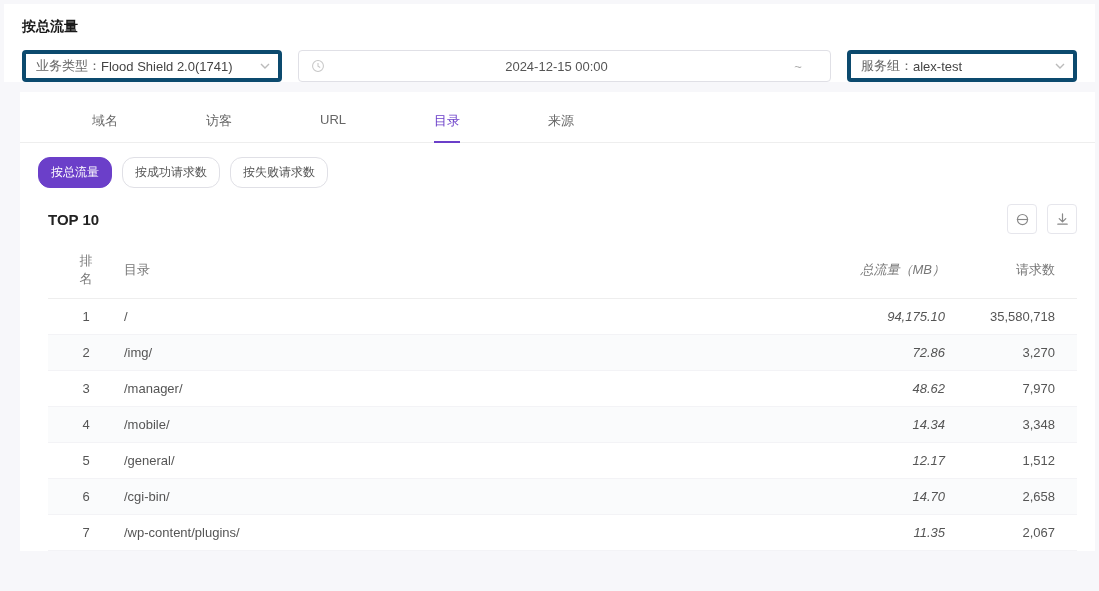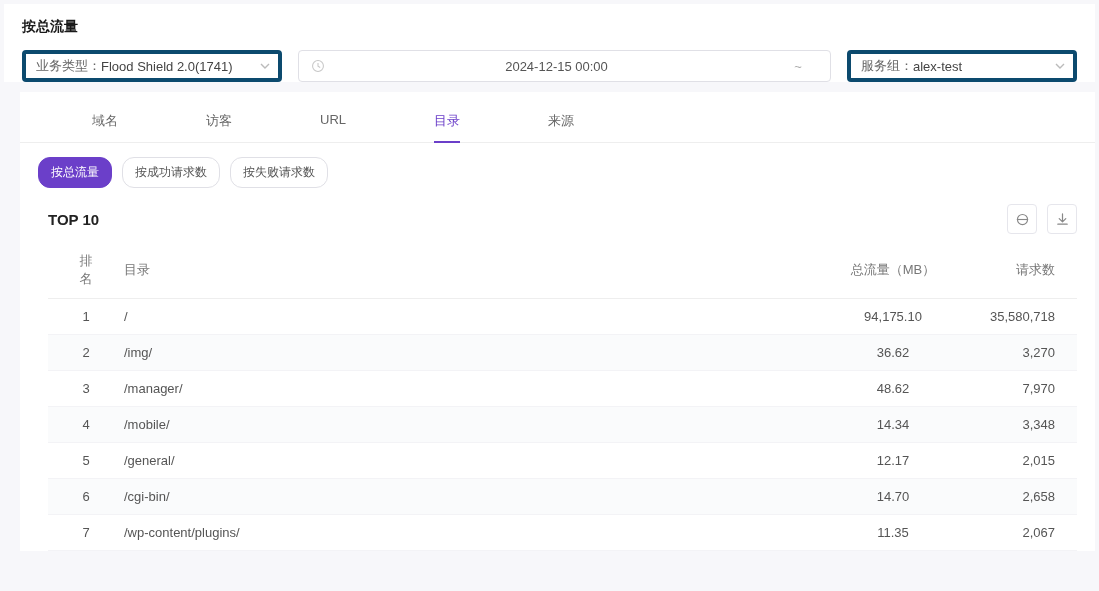--- a/index.html
+++ b/index.html
@@ -171,21 +171,21 @@
   padding: 10px 14px;
   border-bottom: 1px solid #eee;
   background: #fff;
 }
 tbody td {
   padding: 10px 14px;
   color: #555;
   border-bottom: 1px solid #f3f3f6;
 }
 th.rank, td.rank { width: 62px; text-align: center; padding-left: 28px; }
-th.num, td.num { text-align: center; width: 140px; padding-right: 22px; }
+th.num, td.num { text-align: right; width: 140px; padding-right: 22px; font-style: italic; }
 th.num2, td.num2 { text-align: right; width: 110px; padding-right: 22px; }
 tbody tr:nth-child(even) td { background: #fafbfc; }
 tbody tr:nth-child(odd) td { background: #fff; }
 .table-wrap { padding: 0 18px 0 28px; }
 </style>
 </head>
 <body>
 
 <div class="card">
   <div class="page-title">按总流量</div>
@@ -269,40 +269,40 @@
       <tbody id="tbody">
           <tr>
             <td class="rank">1</td>
             <td>/</td>
             <td class="num">94,175.10</td>
             <td class="num2">35,580,718</td>
           </tr>
           <tr>
             <td class="rank">2</td>
             <td>/img/</td>
-            <td class="num">36.62</td>
+            <td class="num">72.86</td>
             <td class="num2">3,270</td>
           </tr>
           <tr>
             <td class="rank">3</td>
             <td>/manager/</td>
             <td class="num">48.62</td>
             <td class="num2">7,970</td>
           </tr>
           <tr>
             <td class="rank">4</td>
             <td>/mobile/</td>
             <td class="num">14.34</td>
             <td class="num2">3,348</td>
           </tr>
           <tr>
             <td class="rank">5</td>
             <td>/general/</td>
             <td class="num">12.17</td>
-            <td class="num2">2,015</td>
+            <td class="num2">1,512</td>
           </tr>
           <tr>
             <td class="rank">6</td>
             <td>/cgi-bin/</td>
             <td class="num">14.70</td>
             <td class="num2">2,658</td>
           </tr>
           <tr>
             <td class="rank">7</td>
             <td>/wp-content/plugins/</td>

